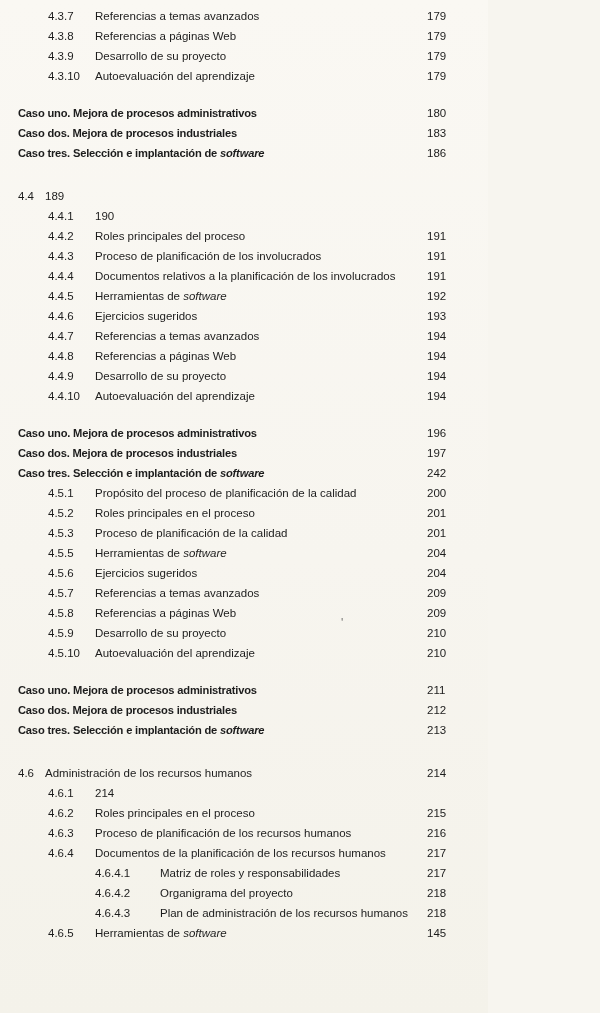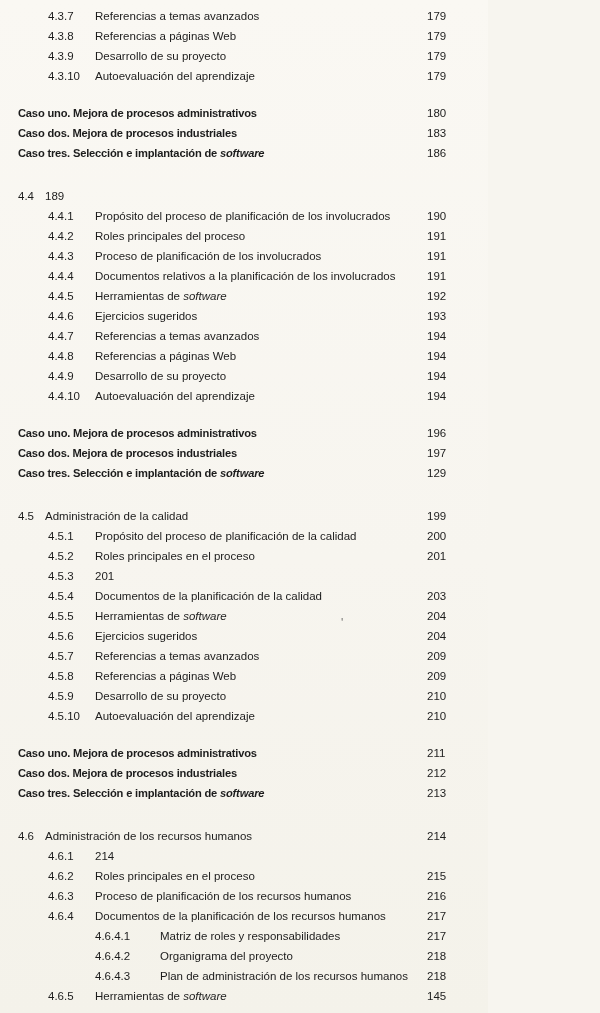--- a/index.html
+++ b/index.html
@@ -92,21 +92,20 @@
       <div class="row lvl0">
         <span class="label">Caso tres. Selección e implantación de <i>software</i></span>
         <span class="page-num">186</span>
       </div>
       <div class="row lvl1 gap-lg">
         <span class="num">4.4</span>
         <span class="page-num">189</span>
       </div>
       <div class="row lvl2">
         <span class="num">4.4.1</span>
-        <span class="label">Propósito del proceso de planificación de los involucrados</span>
         <span class="page-num">190</span>
       </div>
       <div class="row lvl2">
         <span class="num">4.4.2</span>
         <span class="label">Roles principales del proceso</span>
         <span class="page-num">191</span>
       </div>
       <div class="row lvl2">
         <span class="num">4.4.3</span>
         <span class="label">Proceso de planificación de los involucrados</span>
@@ -150,45 +149,36 @@
       <div class="row lvl0 gap-sm">
         <span class="label">Caso uno. Mejora de procesos administrativos</span>
         <span class="page-num">196</span>
       </div>
       <div class="row lvl0">
         <span class="label">Caso dos. Mejora de procesos industriales</span>
         <span class="page-num">197</span>
       </div>
       <div class="row lvl0">
         <span class="label">Caso tres. Selección e implantación de <i>software</i></span>
-        <span class="page-num">129</span>
-      </div>
-      <div class="row lvl1 gap-lg">
-        <span class="num">4.5</span>
-        <span class="label">Administración de la calidad</span>
-        <span class="page-num">199</span>
+        <span class="page-num">242</span>
       </div>
       <div class="row lvl2">
         <span class="num">4.5.1</span>
         <span class="label">Propósito del proceso de planificación de la calidad</span>
         <span class="page-num">200</span>
       </div>
       <div class="row lvl2">
         <span class="num">4.5.2</span>
         <span class="label">Roles principales en el proceso</span>
         <span class="page-num">201</span>
       </div>
       <div class="row lvl2">
         <span class="num">4.5.3</span>
+        <span class="label">Proceso de planificación de la calidad</span>
         <span class="page-num">201</span>
-      </div>
-      <div class="row lvl2">
-        <span class="num">4.5.4</span>
-        <span class="label">Documentos de la planificación de la calidad</span>
-        <span class="page-num">203</span>
       </div>
       <div class="row lvl2">
         <span class="num">4.5.5</span>
         <span class="label">Herramientas de <i>software</i></span>
         <span class="page-num">204</span>
       </div>
       <div class="row lvl2">
         <span class="num">4.5.6</span>
         <span class="label">Ejercicios sugeridos</span>
         <span class="page-num">204</span>

